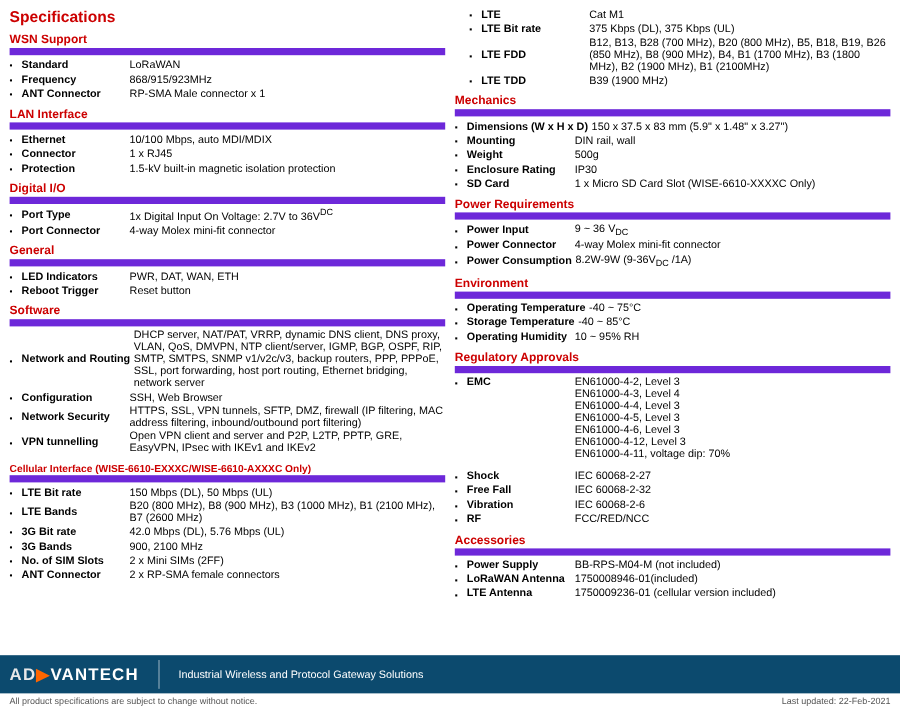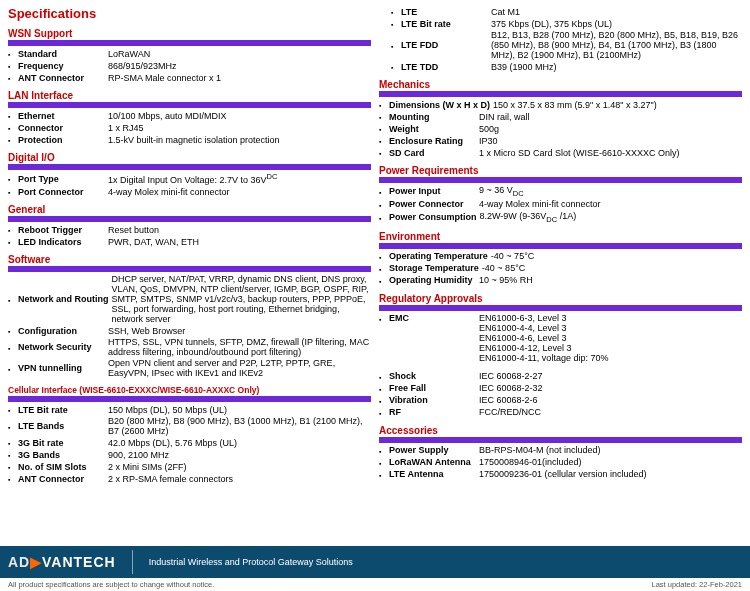--- a/index.html
+++ b/index.html
@@ -171,28 +171,28 @@
           <span class="bullet"></span>
           <span class="label-col">Port Connector</span>
           <span class="value-col">4-way Molex mini-fit connector</span>
         </div>
       </div>
 
       <div class="section-block">
         <div class="section-title">General</div>
         <div class="bullet-item">
           <span class="bullet"></span>
+          <span class="label-col">LED Indicators</span>
+          <span class="value-col">PWR, DAT, WAN, ETH</span>
+        </div>
+        <div class="bullet-item">
+          <span class="bullet"></span>
           <span class="label-col">Reboot Trigger</span>
           <span class="value-col">Reset button</span>
         </div>
-        <div class="bullet-item">
-          <span class="bullet"></span>
-          <span class="label-col">LED Indicators</span>
-          <span class="value-col">PWR, DAT, WAN, ETH</span>
-        </div>
       </div>
 
       <div class="section-block">
         <div class="section-title">Software</div>
         <div class="bullet-item">
           <span class="bullet"></span>
           <span class="label-col">Network and Routing</span>
           <span class="value-col">DHCP server, NAT/PAT, VRRP, dynamic DNS client, DNS proxy, VLAN, QoS, DMVPN, NTP client/server, IGMP, BGP, OSPF, RIP, SMTP, SMTPS, SNMP v1/v2c/v3, backup routers, PPP, PPPoE, SSL, port forwarding, host port routing, Ethernet bridging, network server</span>
         </div>
         <div class="bullet-item">
@@ -338,22 +338,24 @@
           <span class="value-col">10 ~ 95% RH</span>
         </div>
       </div>
 
       <div class="section-block">
         <div class="section-title">Regulatory Approvals</div>
         <div style="display:flex; align-items:flex-start; margin-bottom:8px;">
           <span class="bullet"></span>
           <span class="label-col">EMC</span>
           <div class="value-col">
-            <div>EN61000-6-3, Level 3</div>
+            <div>EN61000-4-2, Level 3</div>
+            <div>EN61000-4-3, Level 4</div>
             <div>EN61000-4-4, Level 3</div>
+            <div>EN61000-4-5, Level 3</div>
             <div>EN61000-4-6, Level 3</div>
             <div>EN61000-4-12, Level 3</div>
             <div>EN61000-4-11, voltage dip: 70%</div>
           </div>
         </div>
         <div class="bullet-item">
           <span class="bullet"></span>
           <span class="label-col">Shock</span>
           <span class="value-col">IEC 60068-2-27</span>
         </div>

